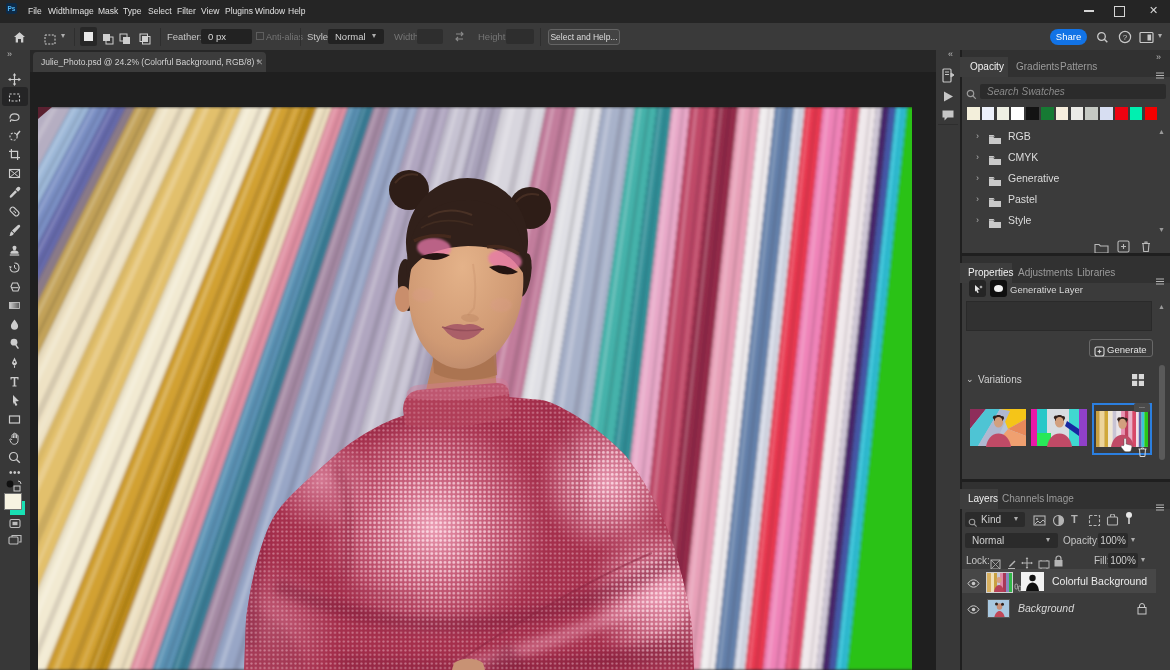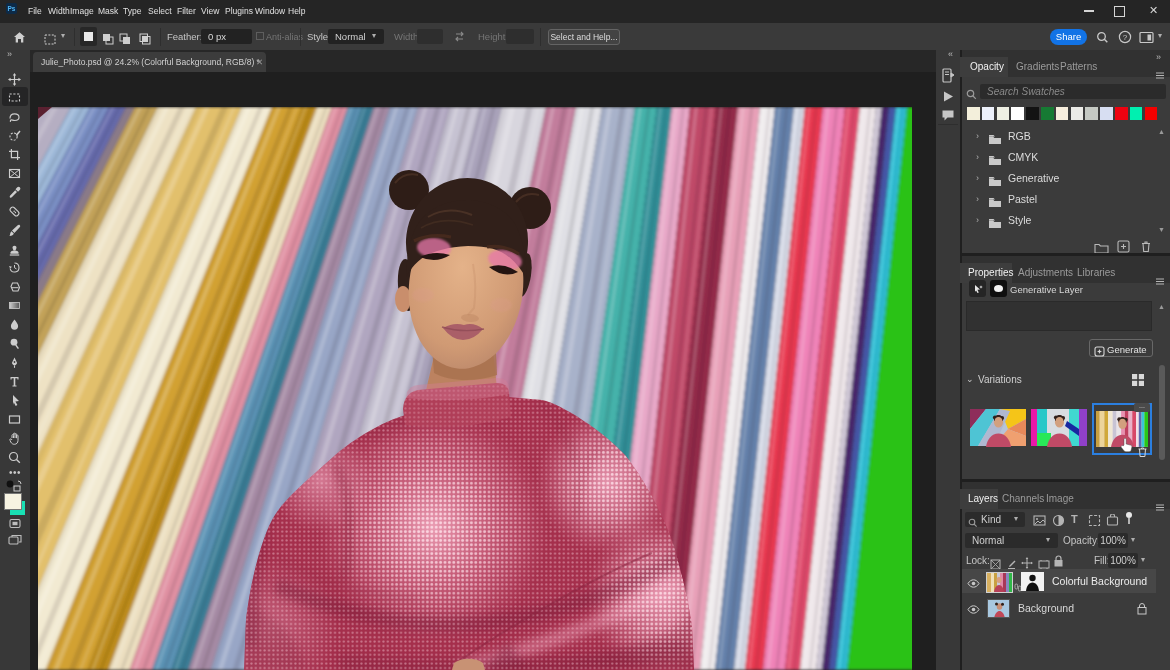--- a/index.html
+++ b/index.html
@@ -714,16 +714,16 @@
       <path d="M1 5.5C2.5 3 4.5 1.8 6.5 1.8S10.5 3 12 5.5C10.5 8 8.5 9.2 6.5 9.2S2.5 8 1 5.5z" fill="none" stroke="#c9c9c9" stroke-width="1"></path>
       <circle cx="6.5" cy="5.5" r="1.8" fill="#c9c9c9"></circle>
     </svg></div>
 <div style="position:absolute;left:987px;top:599px;width:23px;height:19px;border:1px solid #555;box-sizing:border-box"><svg width="21" height="17" viewBox="0 0 21 17">
       <rect width="23" height="19" fill="#a8c8e0"></rect>
       <ellipse cx="11.5" cy="6.5" rx="2.8" ry="3.2" fill="#c89078"></ellipse>
       <circle cx="8.5" cy="4" r="1.5" fill="#302018"></circle>
       <circle cx="14.5" cy="4.2" r="1.5" fill="#302018"></circle>
       <path d="M6 19c.5-4.5 2.8-8 5.5-8s5 3.5 5.5 8z" fill="#c04858"></path>
     </svg></div>
-<div style="position:absolute;left:1018px;top:602px;font-size:10.5px;color:#d8d8d8;">Background</div>
+<div style="position:absolute;left:1018px;top:602px;font-size:10.5px;color:#d8d8d8;font-style:italic">Background</div>
 <div style="position:absolute;left:1137px;top:601px;width:10px;height:12px"><svg width="10" height="12" viewBox="0 0 10 12">
       <rect x="1" y="4.5" width="8" height="6.5" fill="none" stroke="#c9c9c9" stroke-width="1"></rect>
       <path d="M2.5 4.5V3a2.5 2.5 0 015 0v1.5" fill="none" stroke="#c9c9c9" stroke-width="1"></path>
     </svg></div>
 </body></html>

